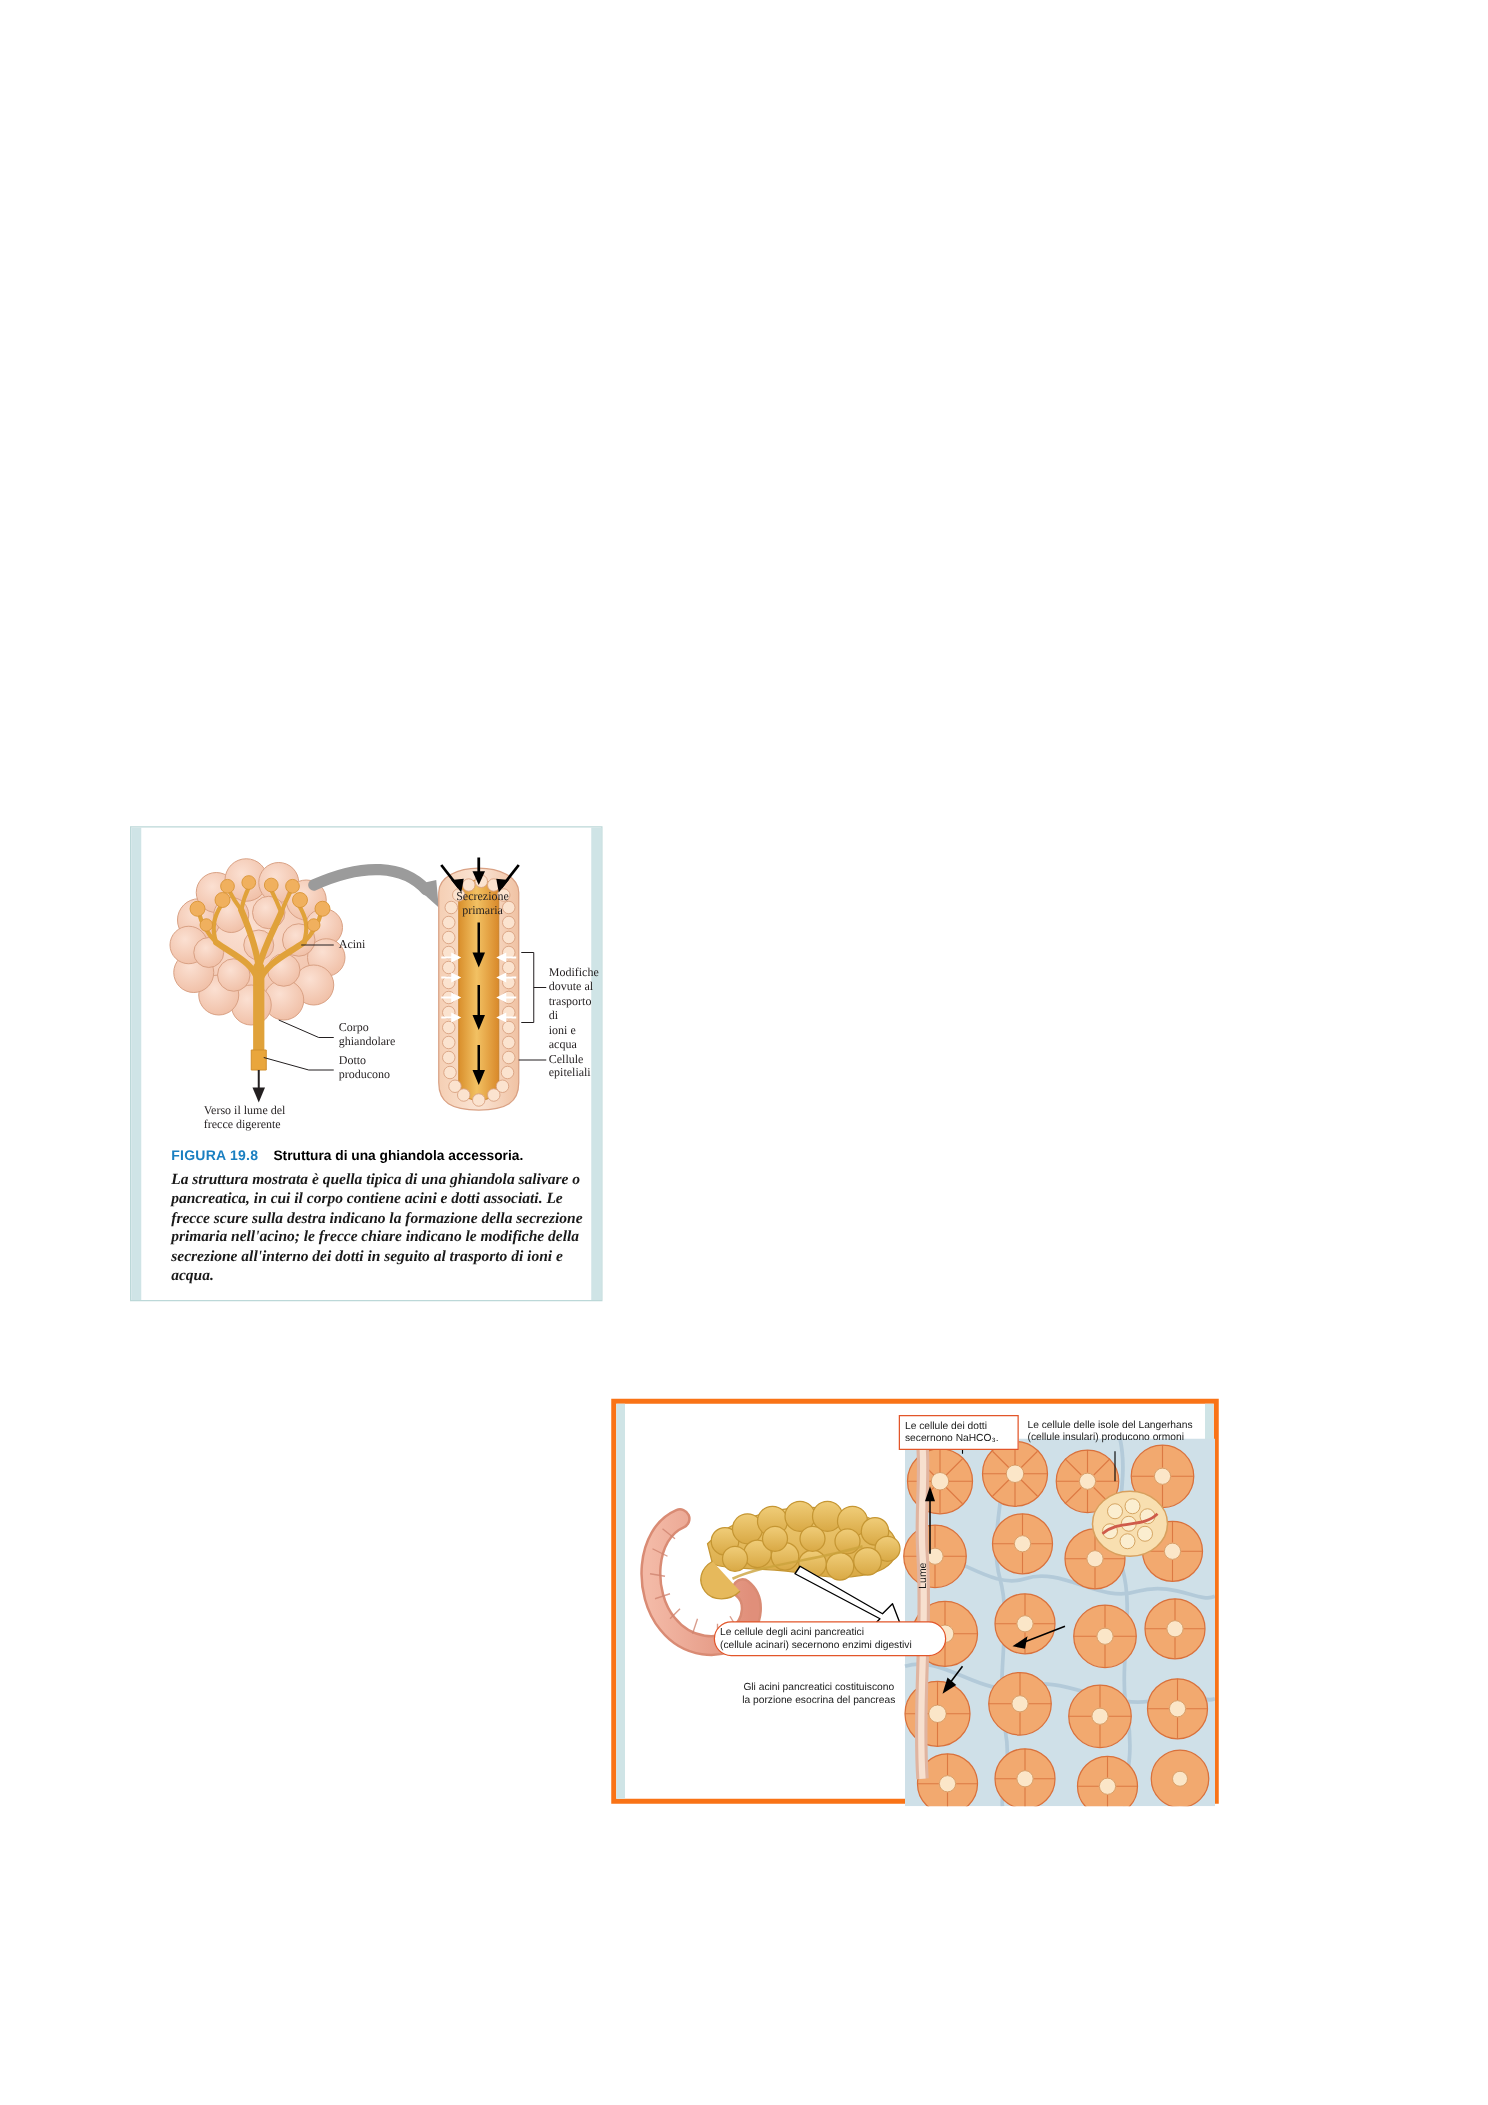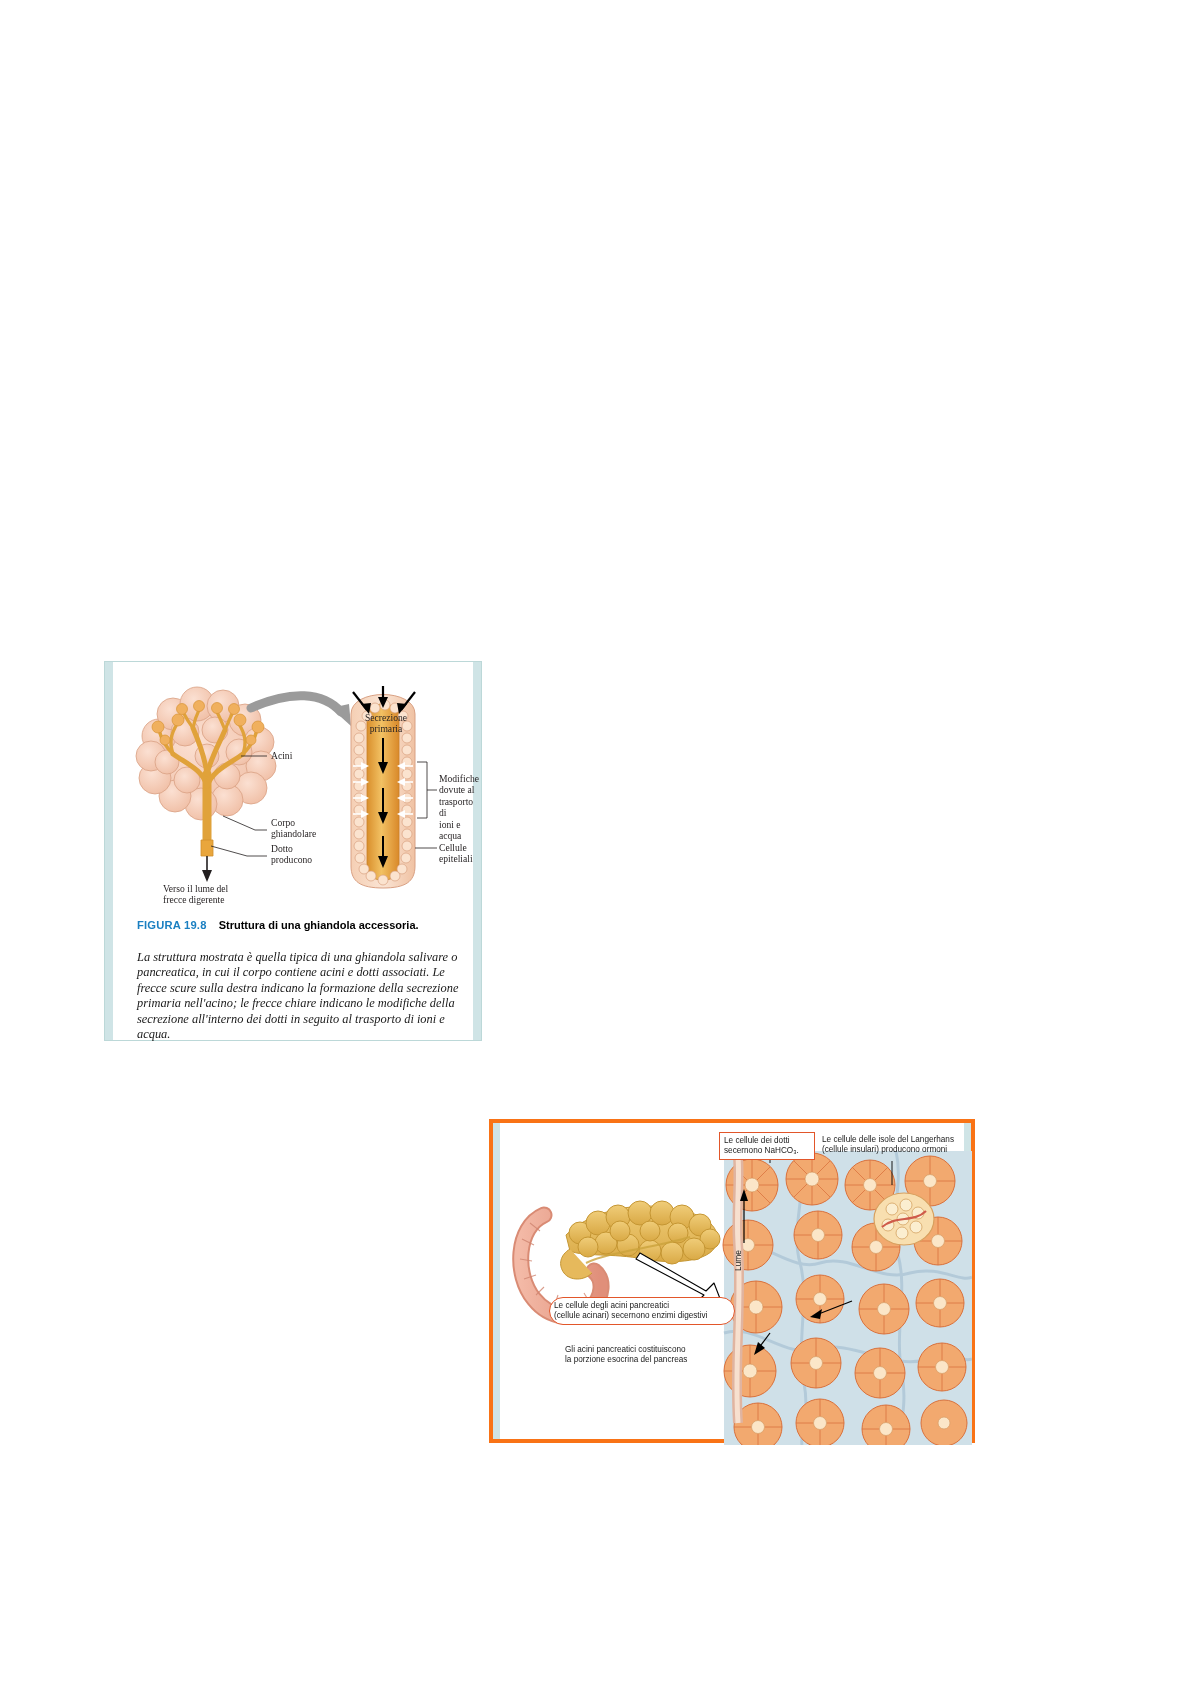--- a/index.html
+++ b/index.html
@@ -67,26 +67,27 @@
     font-size: 11.2px;
     letter-spacing: .2px;
   }
   .caption198 .figtitle {
     font-weight: bold;
     color: #000;
     font-size: 11px;
   }
   .caption198 .figbody {
     display: block;
-    margin-top: 16px;
+    margin-top: 2px;
     font-family: "Liberation Serif", serif;
     font-style: italic;
     font-size: 12.4px;
     line-height: 15.6px;
     color: #1a1a1a;
+    font-weight: bold;
   }
 
   .lbl {
     position: absolute;
     font-family: Liberation Serif, serif;
     font-size: 9.6px;
     line-height: 11.4px;
     color: #231f20;
     white-space: pre-line;
   }
@@ -537,20 +538,20 @@
 
     <path d="M216,176 L226,176" stroke="#000" stroke-width="0.9" fill="none"></path>
   </svg>
 
   <div class="callout" style="left:226px; top:9px; width:96px;">Le cellule dei dotti
 secernono NaHCO₃.</div>
 
   <div class="callout" style="left:327px; top:9px; width:152px; border:0; background:transparent; padding-left:2px;">Le cellule delle isole del Langerhans
 (cellule insulari) producono ormoni</div>
 
-  <div class="callout" style="left:56px; top:174px; width:186px;border-radius:14px;">Le cellule degli acini pancreatici
+  <div class="callout" style="left:78px; top:174px; width:186px;border-radius:14px;">Le cellule degli acini pancreatici
 (cellule acinari) secernono enzimi digestivi</div>
 
-  <div class="plaintext" style="left:72px; top:222px; width:180px;">Gli acini pancreatici costituiscono
+  <div class="plaintext" style="left:72px; top:222px; width:180px;text-align:center;">Gli acini pancreatici costituiscono
 la porzione esocrina del pancreas</div>
 
   <div class="vert-lume" style="left:240px; top:148px;">Lume</div>
 </div>
 
 </body></html>

